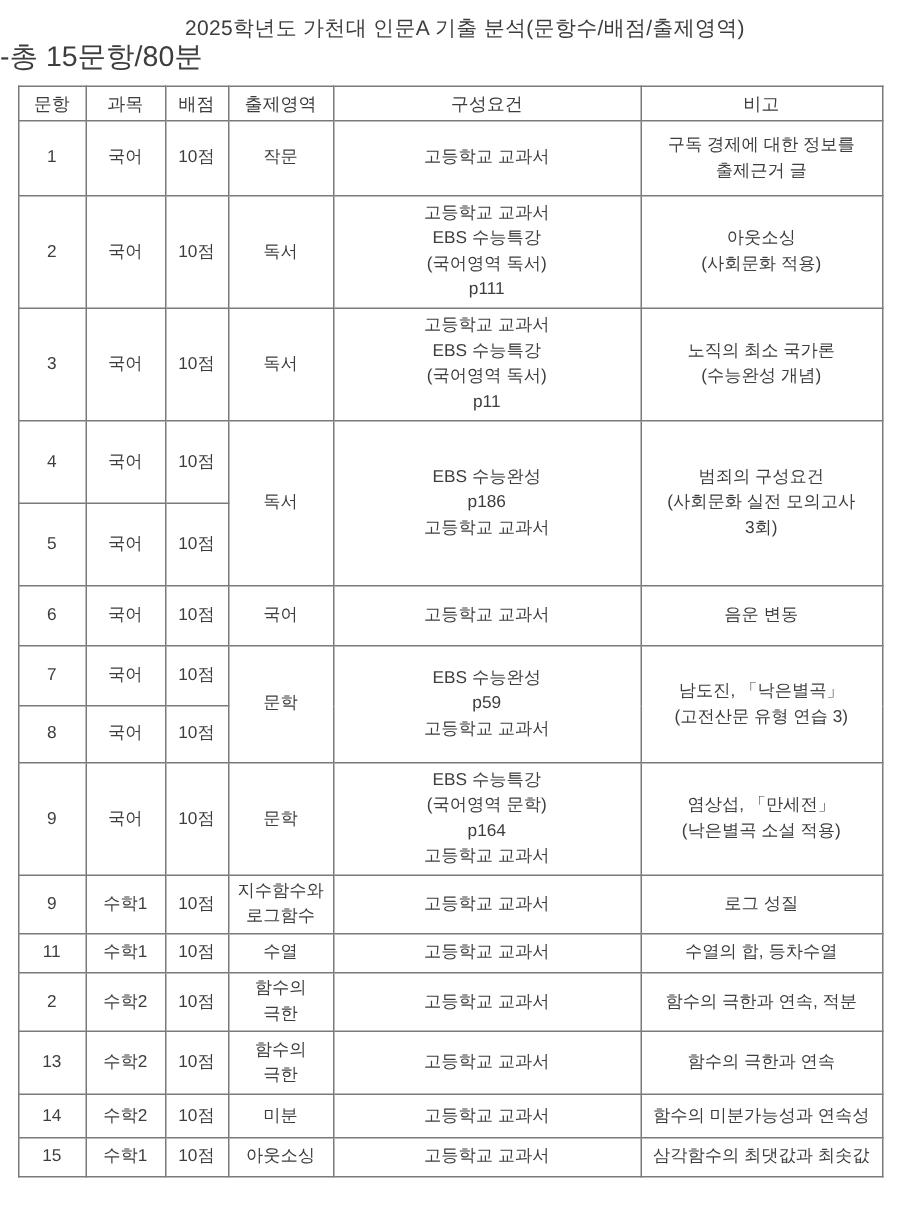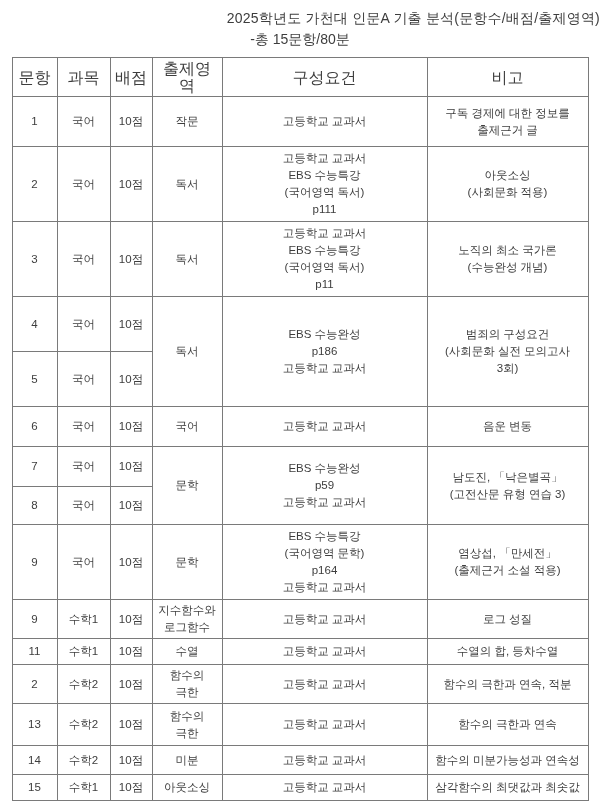--- a/index.html
+++ b/index.html
@@ -12,30 +12,30 @@
     color: #3d3d3d;
   }
   .page {
     width: 600px;
     height: 812px;
     box-sizing: border-box;
     padding-top: 8px;
     overflow: hidden;
   }
   .doc-title {
-    text-align: right;
+    text-align: center;
     font-size: 14px;
     line-height: 20px;
     letter-spacing: 0.2px;
     white-space: nowrap;
     margin-left: 20px;
   }
   .doc-subtitle {
-    text-align: center;
-    font-size: 14px;
+    text-align: left;
+    font-size: 19px;
     line-height: 18px;
     margin-top: 2px;
   }
   table.analysis {
     border-collapse: collapse;
     table-layout: fixed;
     width: 576px;
     margin: 9px auto 0 auto;
   }
   table.analysis th,
@@ -44,21 +44,21 @@
     text-align: center;
     vertical-align: middle;
     font-size: 11.5px;
     font-weight: normal;
     line-height: 17px;
     white-space: pre-line;
     padding: 2px 3px;
     box-sizing: border-box;
     overflow: hidden;
   }
-  table.analysis th { font-size: 16px; }
+  table.analysis th { font-size: 12px; }
 </style>
 </head>
 <body>
 
 <div class="page">
   <div class="doc-title">2025학년도 가천대 인문A 기출 분석(문항수/배점/출제영역)</div>
   <div class="doc-subtitle">-총 15문항/80분</div>
 
   <table class="analysis">
     <colgroup>
@@ -164,21 +164,21 @@
       <tr style="height:75px">
         <td>9</td>
         <td>국어</td>
         <td>10점</td>
         <td>문학</td>
         <td>EBS 수능특강
 (국어영역 문학)
 p164
 고등학교 교과서</td>
         <td>염상섭, 「만세전」
-(출제근거 소설 적용)</td>
+(낙은별곡 소설 적용)</td>
       </tr>
 
       <tr style="height:39px">
         <td>9</td>
         <td>수학1</td>
         <td>10점</td>
         <td>지수함수와
 로그함수</td>
         <td>고등학교 교과서</td>
         <td>로그 성질</td>

